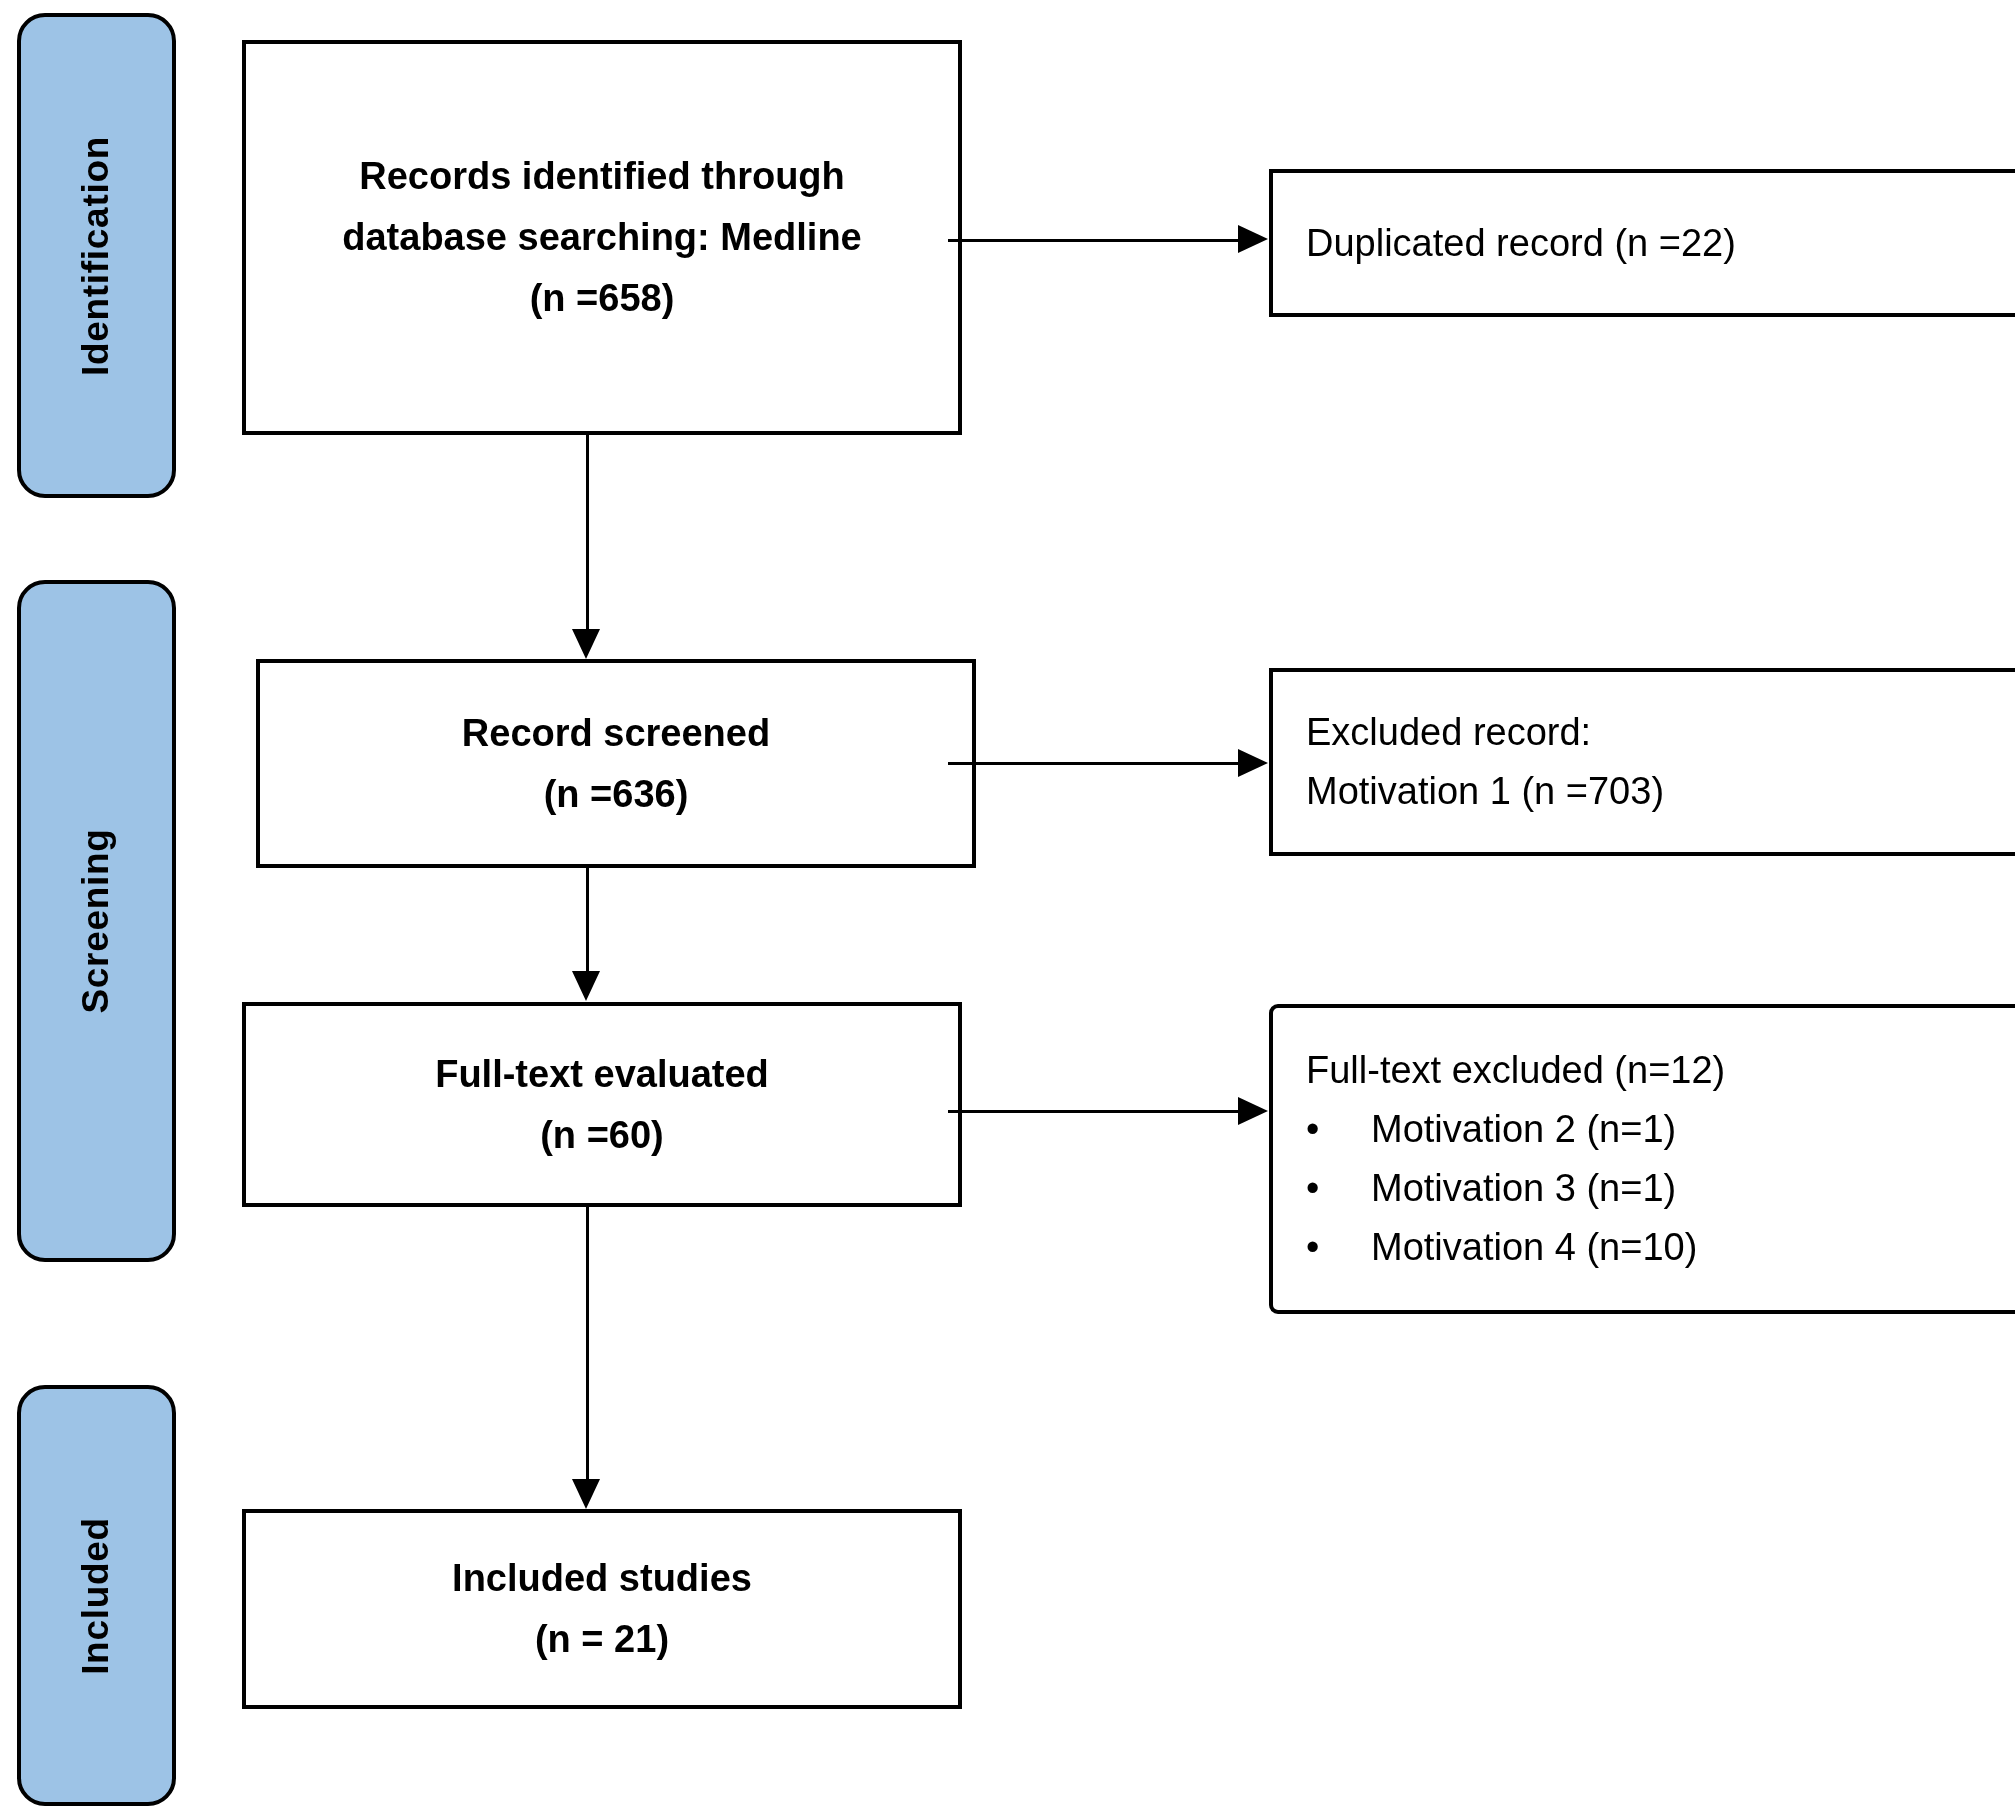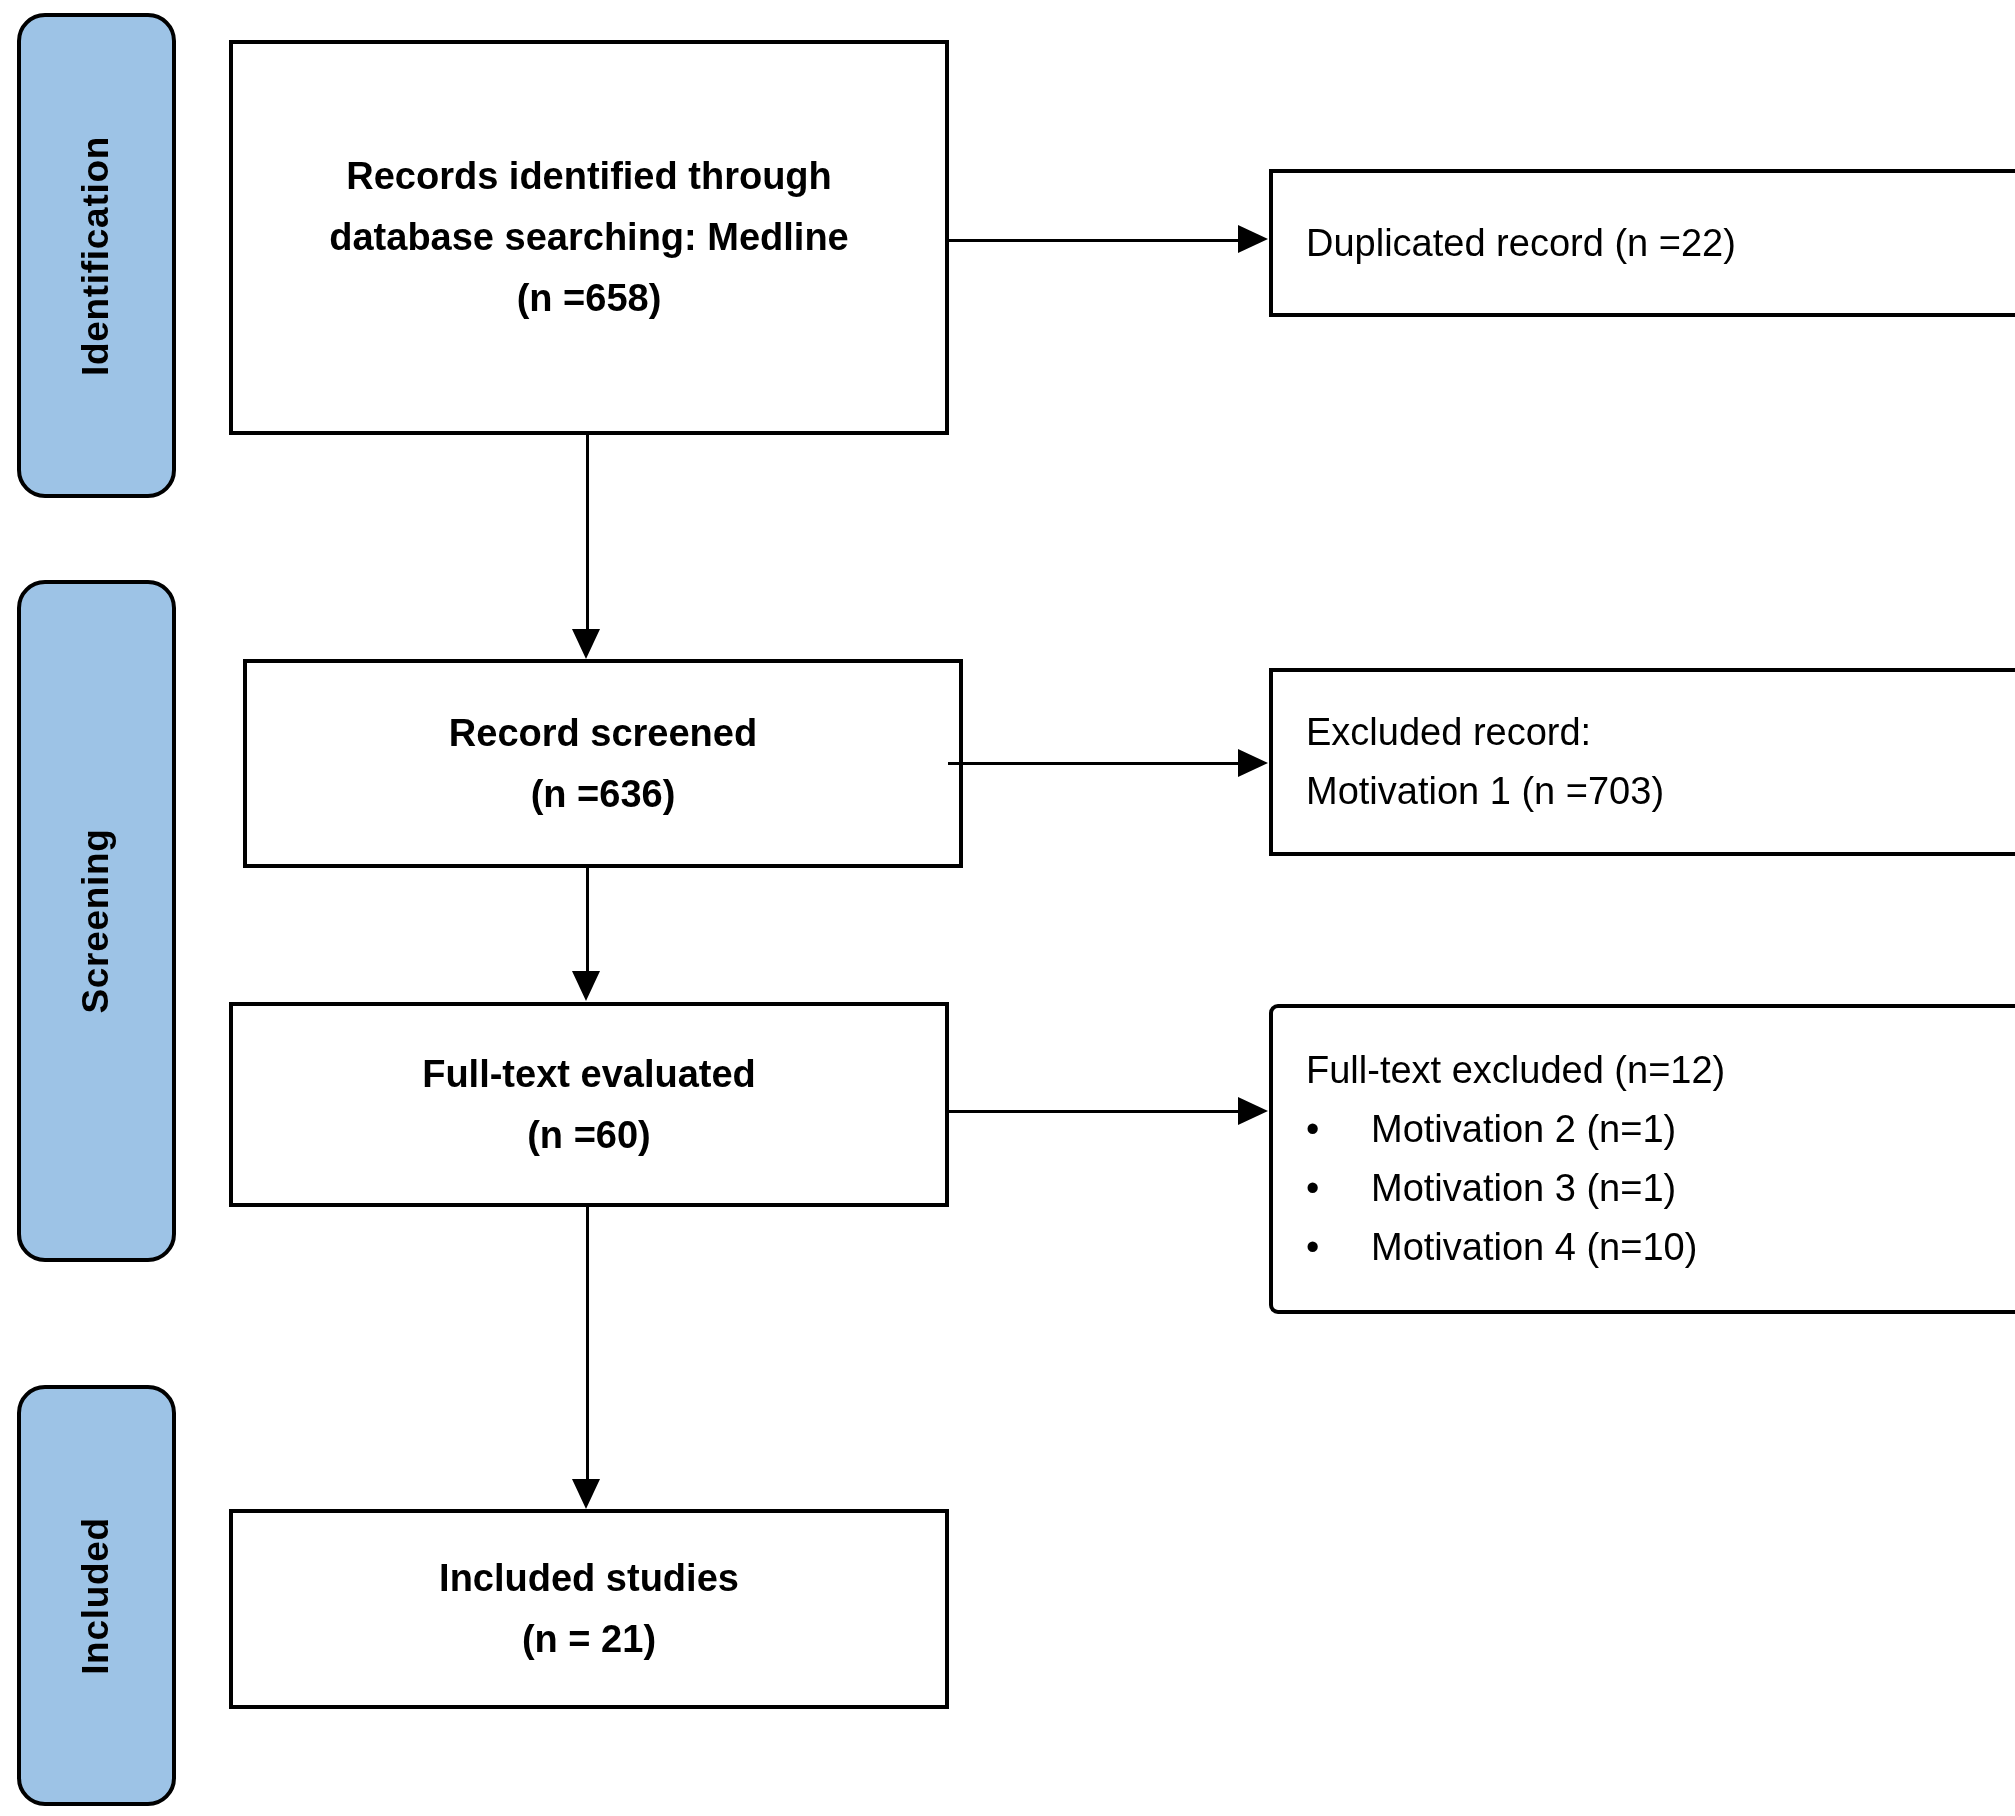--- a/index.html
+++ b/index.html
@@ -33,21 +33,21 @@
     transform: translate(-50%, -50%) rotate(-90deg);
     white-space: nowrap;
     font-weight: bold;
     font-size: 37px;
     letter-spacing: 0.7px;
   }
 
   
   .flow-box {
     position: absolute;
-    left: 229px;
+    left: 242px;
     width: 720px;
     border: 4px solid var(--stroke, #000000);
     background: var(--bg, #ffffff);
     display: flex;
     align-items: center;
     justify-content: center;
   }
   .flow-box .box-lines {
     text-align: center;
     font-weight: bold;

